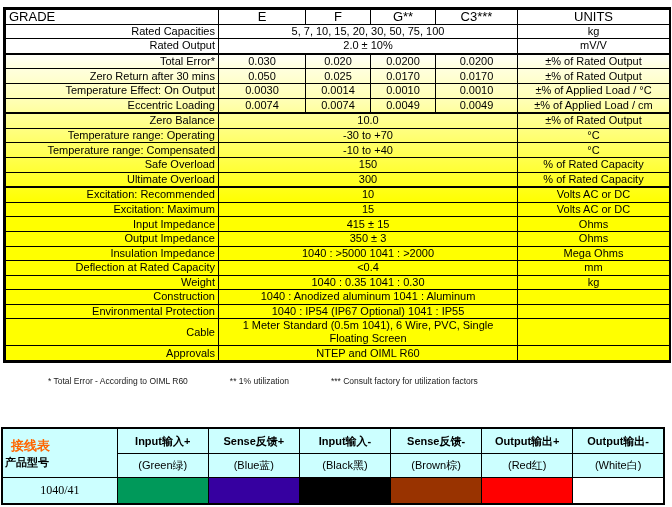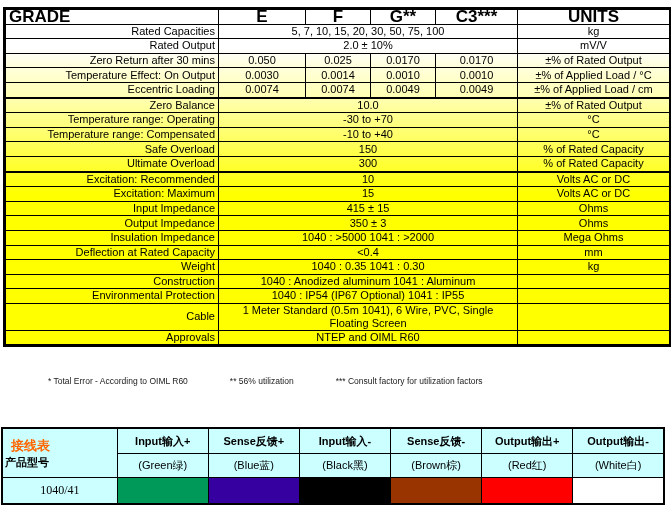--- a/index.html
+++ b/index.html
@@ -11,21 +11,21 @@
   .spec-wrap{
     position:absolute;left:3px;top:7px;width:664px;
     border:2px solid #000;
     background:linear-gradient(180deg,#ffffff 0%,#ffffff 12%,#ffffe2 16%,#ffffb4 26%,#ffff3c 45%,#ffff00 55%,#ffff00 100%);
   }
   table.spec{width:100%;border-collapse:collapse;table-layout:fixed;background:transparent;}
   .spec th,.spec td{
     border:1px solid #000;font-size:11px;height:13.6px;line-height:13.2px;
     padding:0 3px;overflow:hidden;white-space:nowrap;vertical-align:middle;
   }
-  .spec th{font-weight:bold;font-size:17px;text-align:center;}
+  .spec th{font-weight:normal;font-size:13px;text-align:center;}
   .spec th.lbl{text-align:left;}
   .spec td.lbl{text-align:right;}
   .spec td.val{text-align:center;}
   .spec tr.section td{border-top:2px solid #000;}
   .spec td.wrap{white-space:normal;line-height:13px;margin-left:32px;}
   
   .footnotes{
     position:absolute;left:48px;top:376px;font-size:8.5px;color:#1a1a1a;white-space:nowrap;
   }
   .footnotes span{margin-right:42px;}
@@ -71,20 +71,28 @@
         <tr>
           <td class="lbl">Rated Capacities</td>
           <td class="val" colspan="4">5, 7, 10, 15, 20, 30, 50, 75, 100</td>
           <td class="val">kg</td>
         </tr>
         <tr>
           <td class="lbl">Rated Output</td>
           <td class="val" colspan="4">2.0 ± 10%</td>
           <td class="val">mV/V</td>
         </tr>
+        <tr class="section">
+          <td class="lbl">Total Error*</td>
+          <td class="val">0.030</td>
+          <td class="val">0.020</td>
+          <td class="val">0.0200</td>
+          <td class="val">0.0200</td>
+          <td class="val">±% of Rated Output</td>
+        </tr>
         <tr>
           <td class="lbl">Zero Return after 30 mins</td>
           <td class="val">0.050</td>
           <td class="val">0.025</td>
           <td class="val">0.0170</td>
           <td class="val">0.0170</td>
           <td class="val">±% of Rated Output</td>
         </tr>
         <tr>
           <td class="lbl">Temperature Effect: On Output</td>
@@ -180,21 +188,21 @@
         <tr>
           <td class="lbl">Approvals</td>
           <td class="val" colspan="4">NTEP and OIML R60</td>
           <td class="val"></td>
         </tr>
       </tbody>
   </table>
 </div>
 
 <div class="footnotes">
-  <span>* Total Error - According to OIML R60</span><span>** 56% utilization</span><span>*** Consult factory for utilization factors</span>
+  <span>* Total Error - According to OIML R60</span><span>** 1% utilization</span><span>*** Consult factory for utilization factors</span>
 </div>
 
 <div class="wire-wrap">
   <table class="wire">
     <colgroup id="wire-cols">
         <col style="width: 115px;">
         <col style="width: 91px;">
         <col style="width: 91px;">
         <col style="width: 91px;">
         <col style="width: 91px;">

